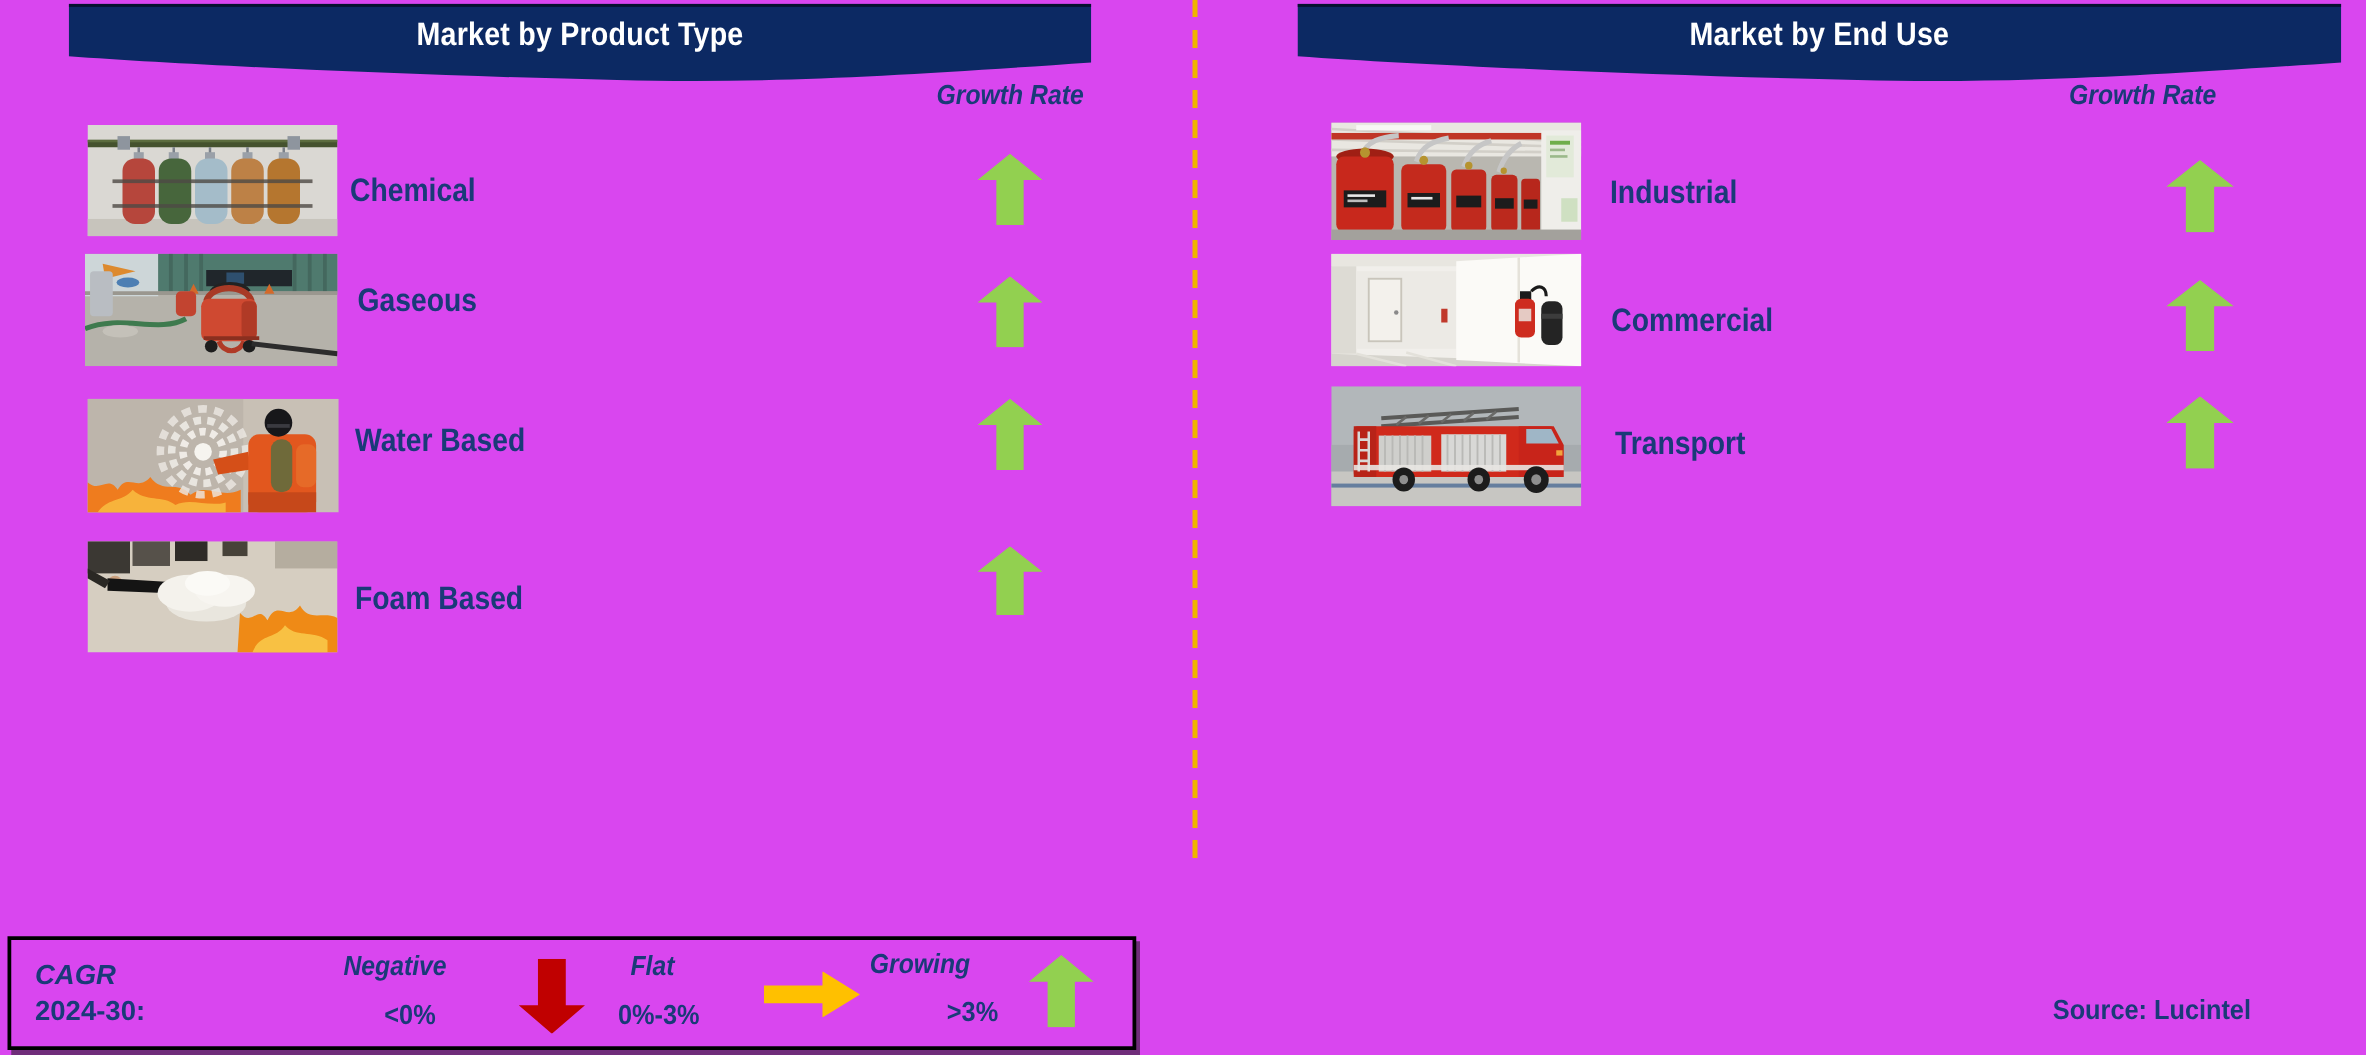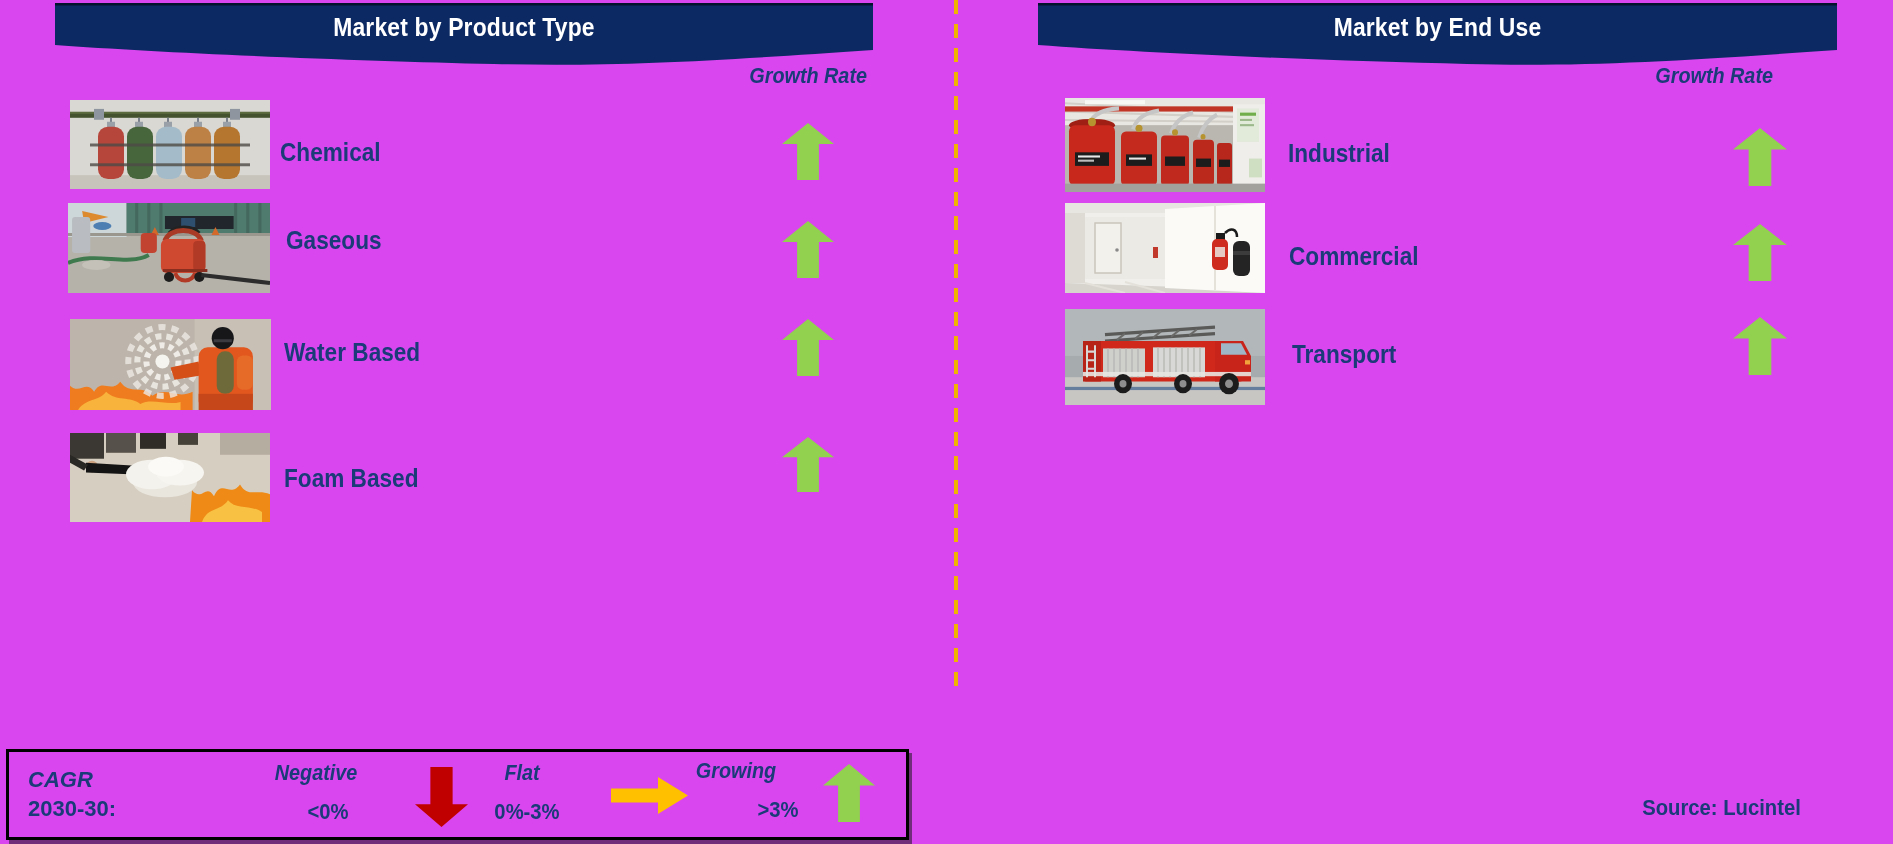--- a/index.html
+++ b/index.html
@@ -151,21 +151,21 @@
     <ellipse cx="96" cy="34" rx="18" ry="10" fill="#fbfaf6"></ellipse>
     <path d="M120,90 L122,58 C132,70 136,50 144,64 C152,46 160,66 170,52 C178,66 188,56 200,62 L200,90 Z" fill="#ef8a16"></path>
     <path d="M132,90 C138,74 150,80 158,68 C166,78 180,72 192,80 L192,90 Z" fill="#f8c143"></path>
     <rect x="150" y="0" width="50" height="22" fill="#9a9184" opacity=".55"></rect>
   </svg>
   <div class="row-label" style="left:284px;top:463px;">Foam Based</div>
   <div class="abs arrow-up" style="left:782px;top:437px;width:52px;height:55px;"></div>
 
   <div class="divider"></div>
 
-  <div class="banner" style="left:1038px;width:799px;">
+  <div class="banner" style="left:1038px;width:799px;padding-left:36px;">
     <svg viewBox="0 0 820 62" preserveAspectRatio="none">
       <path d="M0,0 H820 V47 C660,58 560,64 440,61 C300,58 110,50 0,42 Z" fill="#0c2963"></path>
       <rect x="0" y="0" width="820" height="2.5" fill="#05122e"></rect>
     </svg>
     <div class="banner-title">Market by End Use</div>
   </div>
   <div class="growth-label" style="left:1506px;top:63px;width:267px;">Growth Rate</div>
 
   <svg class="thumb" style="left:1065px;top:98px;" width="200" height="94" viewBox="0 0 200 90" preserveAspectRatio="none">
     <rect width="200" height="90" fill="#b9b7b0"></rect>
@@ -250,21 +250,21 @@
     <circle cx="164" cy="70" r="10" fill="#1c1c1c"></circle>
       <circle cx="164" cy="70" r="4" fill="#8e8e8e"></circle>
     <rect x="180" y="48" width="5" height="4" fill="#f2a33c"></rect>
   </svg>
   <div class="row-label" style="left:1292px;top:339px;">Transport</div>
   <div class="abs arrow-up" style="left:1733px;top:317px;width:54px;height:58px;"></div>
 
   <div class="legend-box"></div>
 
   <div class="legend-text" style="left:28px;top:767px;font-style:italic;">CAGR</div>
-  <div class="legend-text" style="left:28px;top:796px;">2030-30:</div>
+  <div class="legend-text" style="left:28px;top:796px;">2024-30:</div>
 
   <div class="legend-text legend-name" style="left:246px;top:760px;width:140px;">Negative</div>
   <div class="legend-text legend-range" style="left:258px;top:799px;width:140px;">&lt;0%</div>
   <div class="abs arrow-down" style="left:415px;top:767px;width:53px;height:60px;"></div>
 
   <div class="legend-text legend-name" style="left:457px;top:760px;width:130px;">Flat</div>
   <div class="legend-text legend-range" style="left:462px;top:799px;width:130px;">0%-3%</div>
   <div class="abs arrow-right" style="left:611px;top:777px;width:77px;height:37px;"></div>
 
   <div class="legend-text legend-name" style="left:666px;top:758px;width:140px;">Growing</div>

